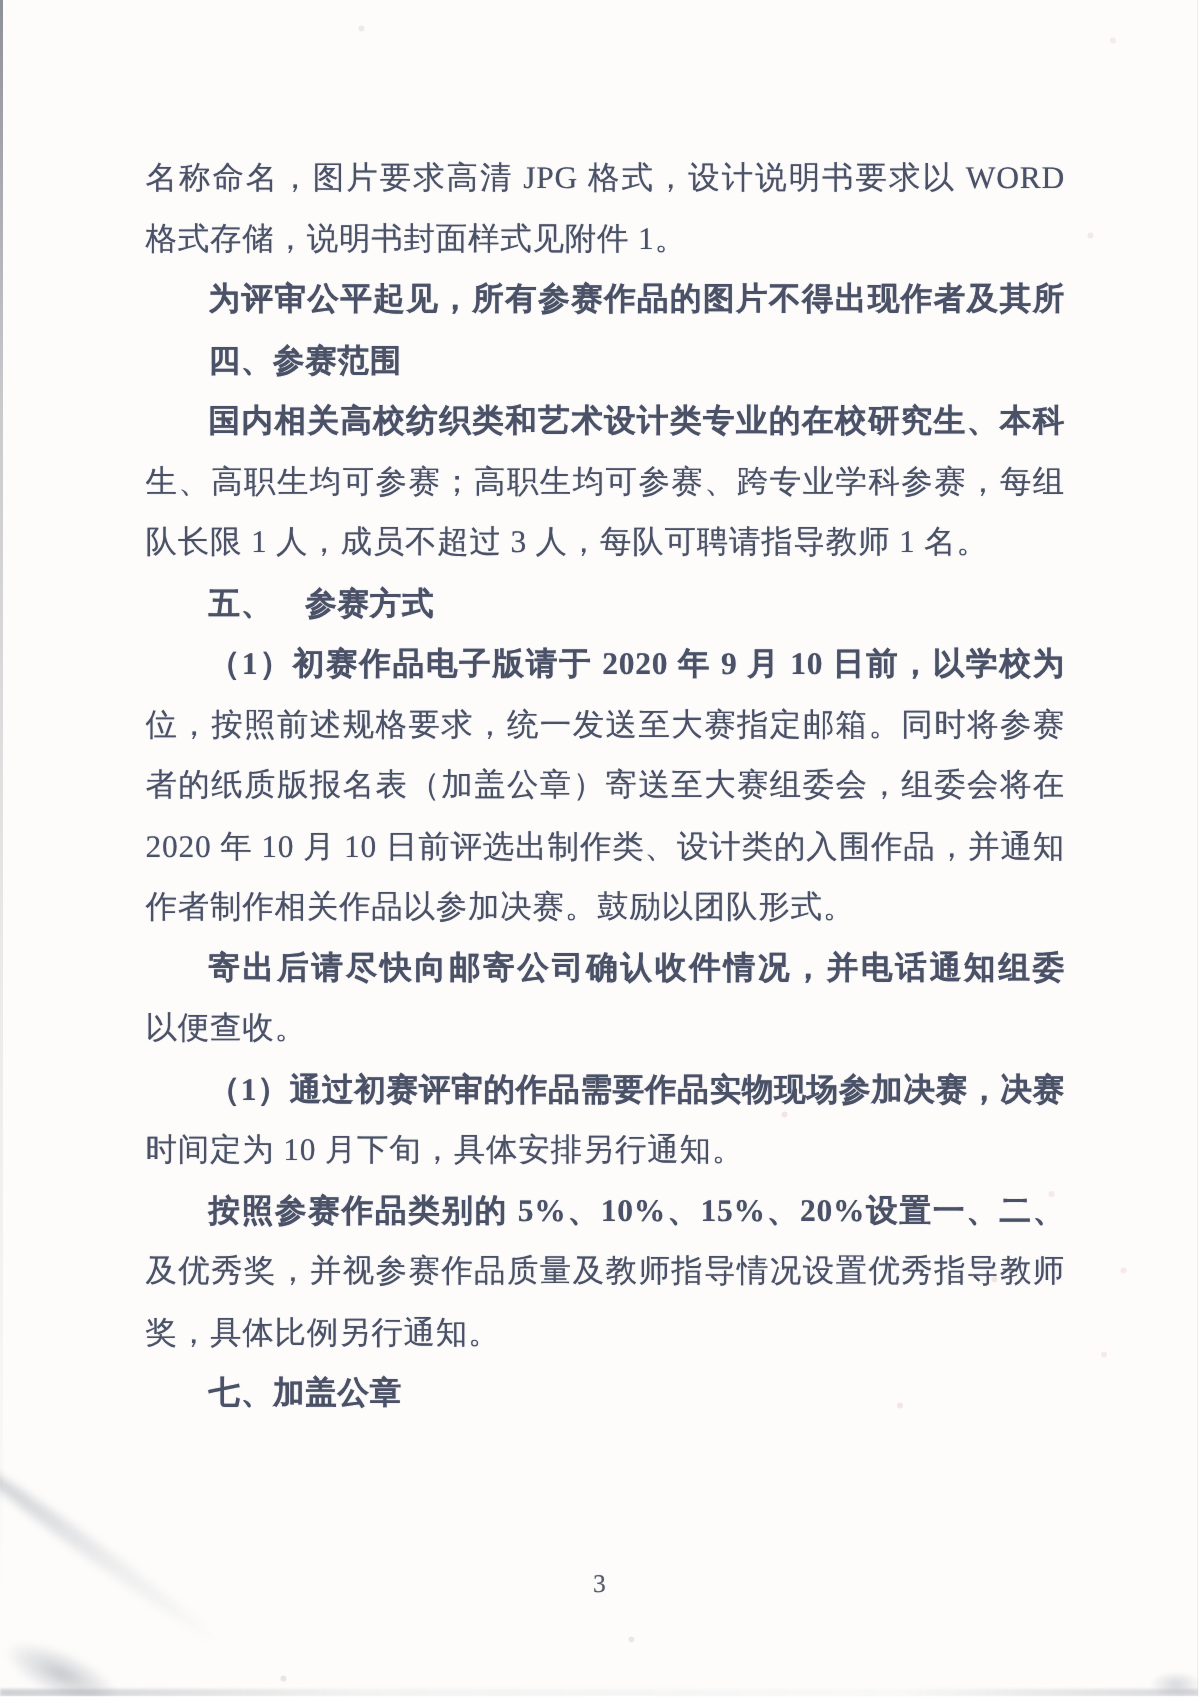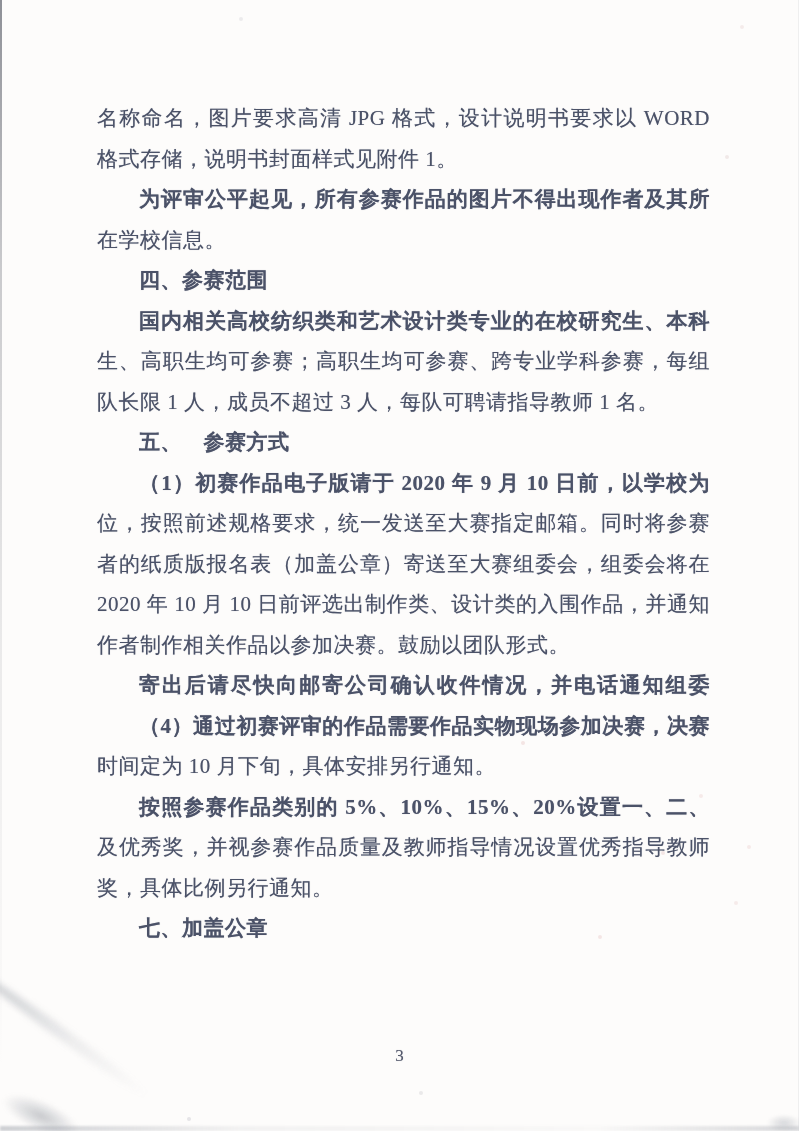--- a/index.html
+++ b/index.html
@@ -112,33 +112,33 @@
   <div class="smudge-a"></div>
   <div class="smudge-b"></div>
   <div class="smudge-c"></div>
   <div class="edge-bottom"></div>
   <div class="noise"></div>
 
   <div class="textblock" id="textblock">
       <div class="line justify">名称命名，图片要求高清 JPG 格式，设计说明书要求以 WORD 文档</div>
       <div class="line">格式存储，说明书封面样式见附件 1。</div>
       <div class="line indent justify">为评审公平起见，所有参赛作品的图片不得出现作者及其所</div>
-      <div class="line">在学校信息。</div>
       <div class="line indent">四、参赛范围</div>
       <div class="line indent justify">国内相关高校纺织类和艺术设计类专业的在校研究生、本科</div>
       <div class="line justify">生、高职生均可参赛；高职生均可参赛、跨专业学科参赛，每组</div>
       <div class="line">队长限 1 人，成员不超过 3 人，每队可聘请指导教师 1 名。</div>
       <div class="line indent">五、　参赛方式</div>
       <div class="line indent justify">（1）初赛作品电子版请于 2020 年 9 月 10 日前，以学校为单</div>
       <div class="line justify">位，按照前述规格要求，统一发送至大赛指定邮箱。同时将参赛</div>
       <div class="line justify">者的纸质版报名表（加盖公章）寄送至大赛组委会，组委会将在</div>
       <div class="line justify">2020 年 10 月 10 日前评选出制作类、设计类的入围作品，并通知</div>
       <div class="line">作者制作相关作品以参加决赛。鼓励以团队形式。</div>
       <div class="line indent justify">寄出后请尽快向邮寄公司确认收件情况，并电话通知组委会，</div>
-      <div class="line indent justify">（4）通过初赛评审的作品需要作品实物现场参加决赛，决赛</div>
+      <div class="line">以便查收。</div>
+      <div class="line indent justify">（1）通过初赛评审的作品需要作品实物现场参加决赛，决赛</div>
       <div class="line">时间定为 10 月下旬，具体安排另行通知。</div>
       <div class="line indent justify">按照参赛作品类别的 5%、10%、15%、20%设置一、二、三等奖</div>
       <div class="line justify">及优秀奖，并视参赛作品质量及教师指导情况设置优秀指导教师</div>
       <div class="line">奖，具体比例另行通知。</div>
       <div class="line indent">七、加盖公章</div>
     </div>
 
   <div class="page-number">3</div>
 </div>
 

